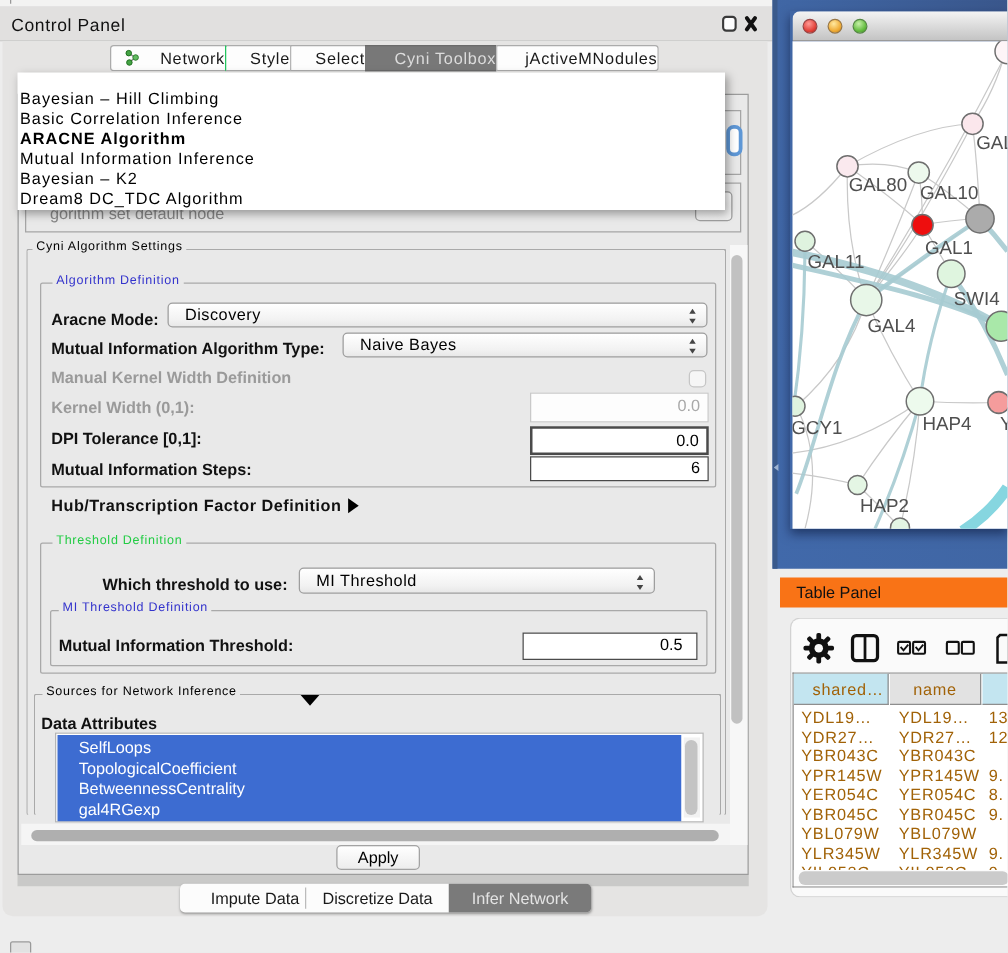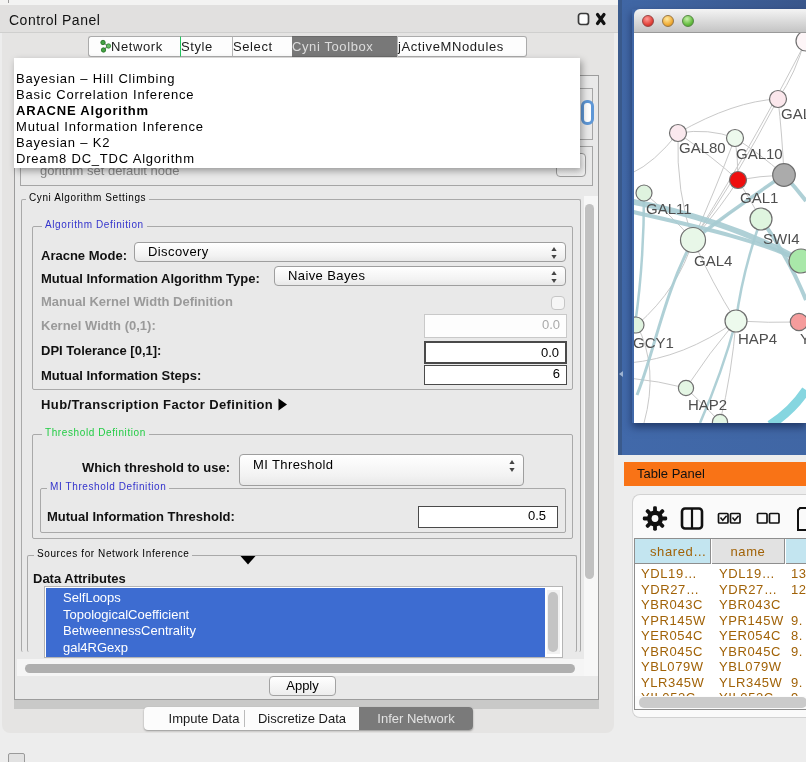--- a/index.html
+++ b/index.html
@@ -10,21 +10,21 @@
 
 #topstrip { left:0; top:0; width:618px; height:5px; background:#F3F3F2; }
 #titlebar { left:0; top:5px; width:618px; height:28px; background:#E1E0DF;
   border-bottom:1px solid #CFCFCE; }
 #titlebar .t { position:absolute; left:9px; top:2px; height:27px; line-height:27px;
   font-size:14px; color:#111; letter-spacing:0.5px; }
 #winbody { left:2px; top:33px; width:612px; height:700px; background:#E5E4E3;
   border-radius:0 0 8px 8px; }
 
 .tab { position:absolute; top:36px; height:21px; line-height:20px; font-size:13px;
-  color:#1a1a1a; text-align:left; background:#FDFDFD; letter-spacing:0.6px;
+  color:#1a1a1a; text-align:right; background:#FDFDFD; letter-spacing:0.6px;
   border-top:1px solid #ABABAB; border-bottom:1px solid #ABABAB; white-space:nowrap;}
 
 #content { left:14px; top:75px; width:585px; height:625px;
   border:1px solid #9C9C9C; background:#E9E9E9; }
 .group { position:absolute; border:1px solid #A9A9A9; border-radius:2px; }
 .gtitle { position:absolute; top:-8px; left:6px; background:#E9E9E9;
   padding:0 3px; font-size:10px; white-space:nowrap; letter-spacing:0.6px; }
 label.b { font-size:13px; font-weight:bold; color:#111; position:absolute; white-space:nowrap;}
 .field { position:absolute; background:#FFF; border:2px solid #4A4A4A;
   font-size:13px; text-align:right; padding-right:6px; color:#000; }
@@ -136,21 +136,21 @@
   <div class="abs field" style="left:424px;top:365px;width:143px;height:20px;line-height:16px;border-width:1px;">6</div>
   <label class="b" style="left:41px;top:397px;letter-spacing:0.4px;">Hub/Transcription Factor Definition</label>
   <svg class="abs" style="left:277px;top:398px" width="11" height="13" viewBox="0 0 11 13">
     <path d="M1.5 0.5 L10 6.5 L1.5 12.5 Z" fill="#000"></path>
   </svg>
 
   <div class="abs group" style="left:32px;top:434px;width:541px;height:105px;">
     <div class="gtitle" style="left:9px;color:#22CC44;">Threshold Definition</div>
   </div>
   <label class="b" style="left:82px;top:460px;">Which threshold to use:</label>
-  <div class="abs combo" style="left:239px;top:454px;width:285px;height:32px;line-height:19px;">MI Threshold
+  <div class="abs combo" style="left:239px;top:454px;width:285px;height:21px;line-height:19px;">MI Threshold
     <svg class="carr" style="right:8px;top:4.5px" width="6" height="12" viewBox="0 0 6 12">
         <path d="M3 0 L5.6 4 H0.4 Z" fill="#444"></path>
         <path d="M3 12 L5.6 8 H0.4 Z" fill="#444"></path>
       </svg>
   </div>
 
   <div class="abs group" style="left:40px;top:488px;width:526px;height:45px;">
     <div class="gtitle" style="color:#3333CC;">MI Threshold Definition</div>
   </div>
   <label class="b" style="left:47px;top:509px;">Mutual Information Threshold:</label>

